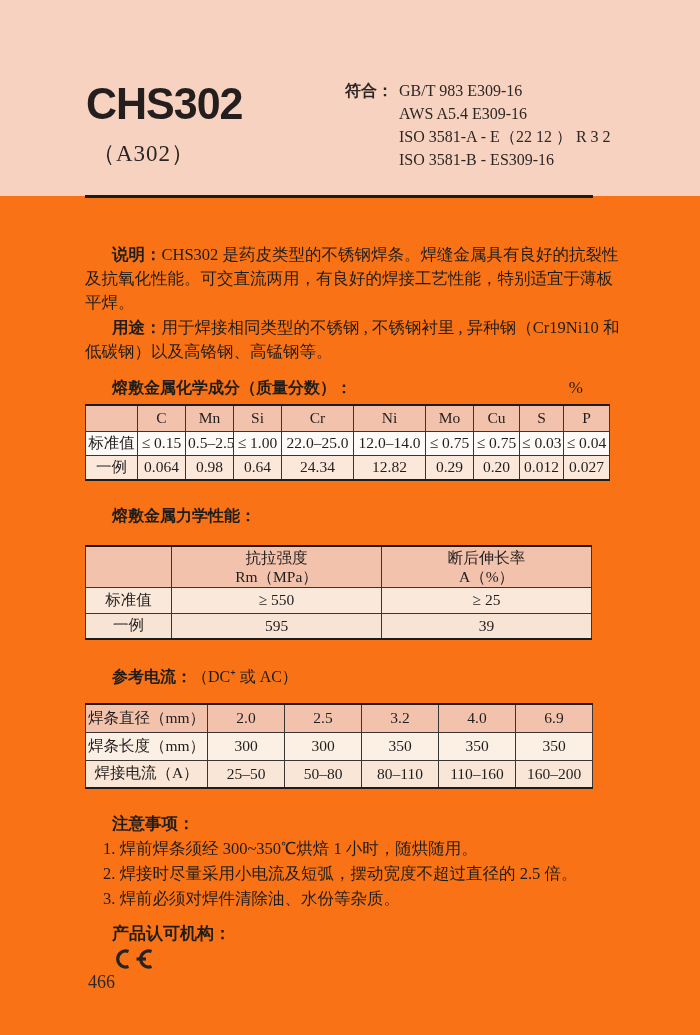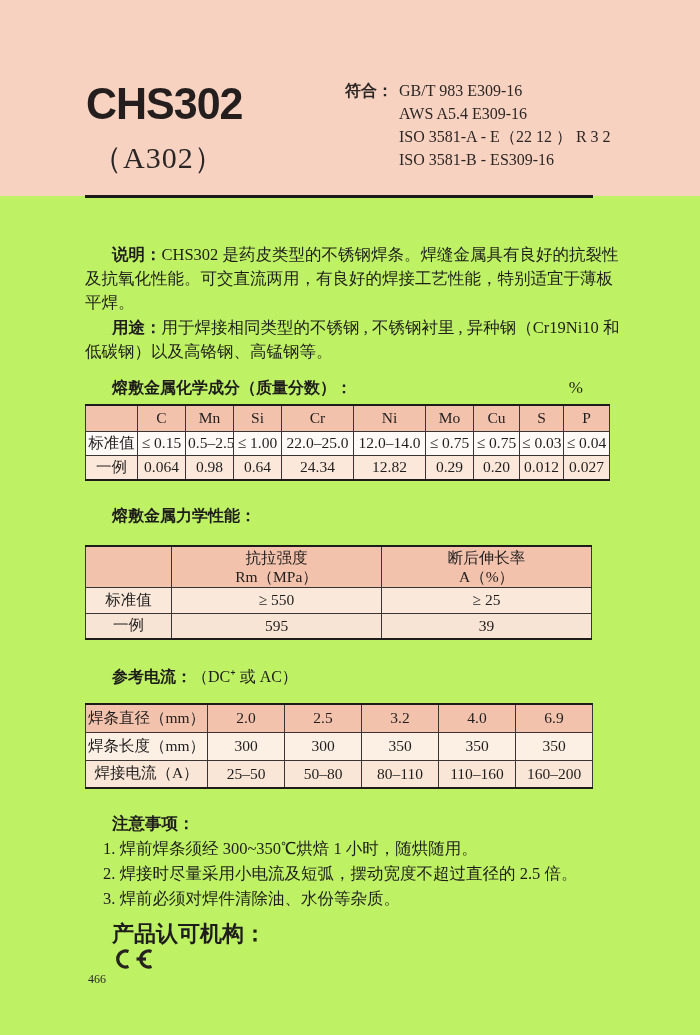--- a/index.html
+++ b/index.html
@@ -6,21 +6,21 @@
   html, body { width: 700px; }
   body {
     font-family: "Liberation Serif", serif;
     background: #fdfdfd;
     color: #222;
   }
   .page {
     position: relative;
     width: 700px;
     height: 1035px;
-    background: #bef264;
+    background: #f97316;
     overflow: hidden;
   }
 
   
   .hero {
     position: relative;
     width: 700px;
     height: 196px;
     background: #f8d2c0;
   }
@@ -33,21 +33,21 @@
     font-size: 43px;
     letter-spacing: -1px;
     color: #241f1e;
     transform: scaleY(1.04);
     transform-origin: left top;
   }
   .alias {
     position: absolute;
     left: 92px;
     top: 138px;
-    font-size: 30px;
+    font-size: 23px;
     color: #2a2625;
     letter-spacing: 1px;
   }
   .standards {
     position: absolute;
     left: 345px;
     top: 79px;
     display: flex;
     font-size: 16px;
     color: #2c2725;
@@ -152,32 +152,32 @@
     line-height: 25px;
   }
   .note-item { padding-left: 18px; line-height: 25px; }
 
   
   .approval { margin-top: 12px; }
   .approval-title {
     padding-left: 27px;
     font-family: "Liberation Sans", sans-serif;
     font-weight: bold;
-    font-size: 22px;
+    font-size: 17px;
     line-height: 22px;
     color: #1f1d1c;
   }
   .ce-mark { margin-left: 27px; margin-top: 3px; display: block; }
 
   
   .page-number {
     position: absolute;
     left: 88px;
     top: 972px;
-    font-size: 12px;
+    font-size: 18px;
     color: #2b2827;
   }
 </style>
 </head>
 <body>
 
 <div class="page">
 
   <header class="hero">
     <h1 class="model">CHS302</h1>

